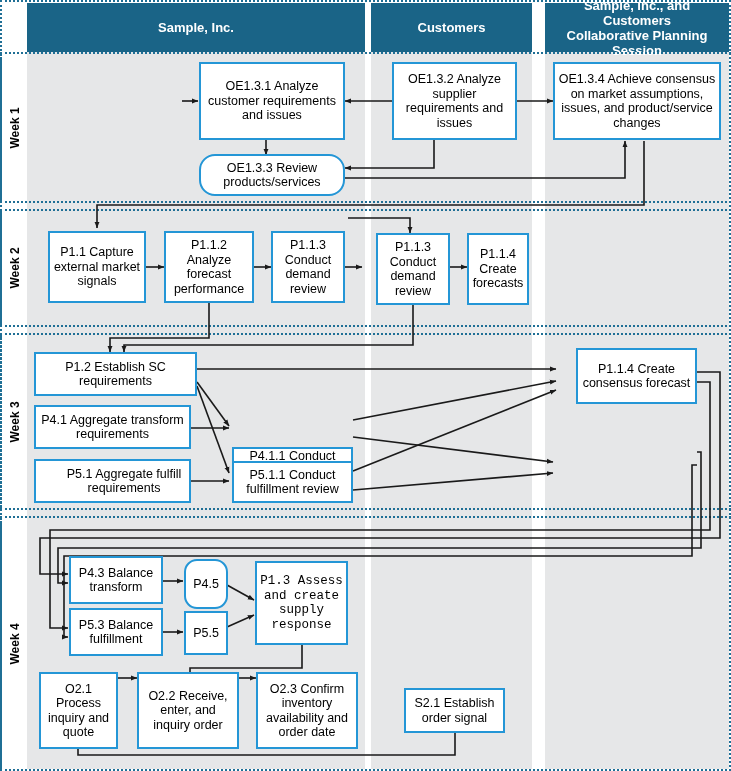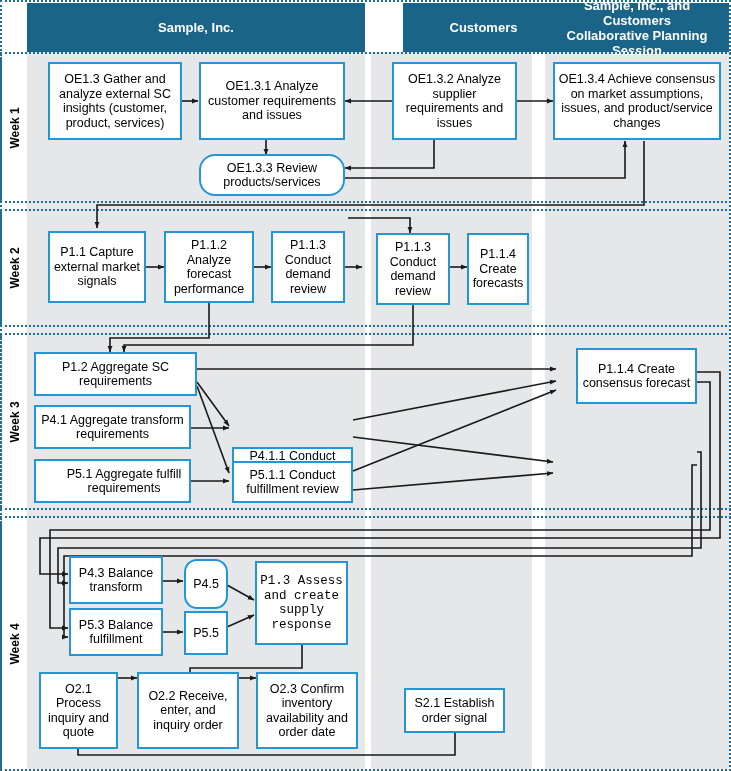--- a/index.html
+++ b/index.html
@@ -45,21 +45,21 @@
 
 <div id="stage">
 
   <div class="lane-band" style="left:27px;  top:52px;  width:338px; height:717px;"></div>
   <div class="lane-band" style="left:371px; top:52px;  width:161px; height:717px;"></div>
   <div class="lane-band" style="left:545px; top:52px;  width:184px; height:717px;"></div>
 
   <div class="col-header" style="left:27px; top:3px; width:338px; height:49px;">
     <span>Sample, Inc.</span>
   </div>
-  <div class="col-header" style="left:371px; top:3px; width:161px; height:49px;margin-left:32px;">
+  <div class="col-header" style="left:371px; top:3px; width:161px; height:49px;">
     <span>Customers</span>
   </div>
   <div class="col-header" style="left:545px; top:3px; width:184px; height:49px;">
     <span>Sample, Inc., and Customers Collaborative Planning Session</span>
   </div>
 
   <div class="row-sep" style="left:0px; top:52px;  width:731px;"></div>
   <div class="row-sep" style="left:0px; top:201px; width:731px;"></div>
   <div class="row-sep" style="left:0px; top:209px; width:731px;"></div>
   <div class="row-sep" style="left:0px; top:325px; width:731px;"></div>
@@ -127,23 +127,20 @@
       <path d="M163,632 L183,632"></path>
       <path d="M227,585 L254,600"></path>
       <path d="M227,627 L254,615"></path>
       <path d="M302,645 L302,668 L190,668 L190,678"></path>
       <path d="M118,678 L137,678"></path>
       <path d="M239,678 L256,678"></path>
       <path d="M455,733 L455,755 L78,755 L78,733"></path>
     </g>
   </svg>
 
-  <div class="node" style="left:48px;  top:62px;  width:134px; height:78px;">
-    <span>OE1.3 Gather and analyze external SC insights (customer, product, services)</span>
-    </div>
   <div class="node" style="left:199px; top:62px;  width:146px; height:78px;">
     <span>OE1.3.1 Analyze customer requirements and issues</span>
     </div>
   <div class="node" style="left:199px; top:154px; width:146px; height:42px;border-radius:16px;">
     <span>OE1.3.3 Review products/services</span>
     </div>
   <div class="node" style="left:392px; top:62px;  width:125px; height:78px;">
     <span>OE1.3.2 Analyze supplier requirements and issues</span>
     </div>
   <div class="node" style="left:553px; top:62px;  width:168px; height:78px;">
@@ -160,21 +157,21 @@
     <span>P1.1.3 Conduct demand review</span>
     </div>
   <div class="node" style="left:376px; top:233px; width:74px;  height:72px;">
     <span>P1.1.3 Conduct demand review</span>
     </div>
   <div class="node" style="left:467px; top:233px; width:62px;  height:72px;">
     <span>P1.1.4 Create forecasts</span>
     </div>
 
   <div class="node" style="left:34px;  top:352px; width:163px; height:44px;">
-    <span>P1.2 Aggregate SC requirements</span>
+    <span>P1.2 Establish SC requirements</span>
     </div>
   <div class="node" style="left:34px;  top:405px; width:157px; height:44px;">
     <span>P4.1 Aggregate transform requirements</span>
     </div>
   <div class="node" style="left:34px;  top:459px; width:157px; height:44px;padding-left:26px;">
     <span>P5.1 Aggregate fulfill requirements</span>
     </div>
   <div class="node" style="left:232px; top:407px; width:121px; height:32px;margin-top:40px;">
     <span>P4.1.1 Conduct supply review</span>
     </div>

